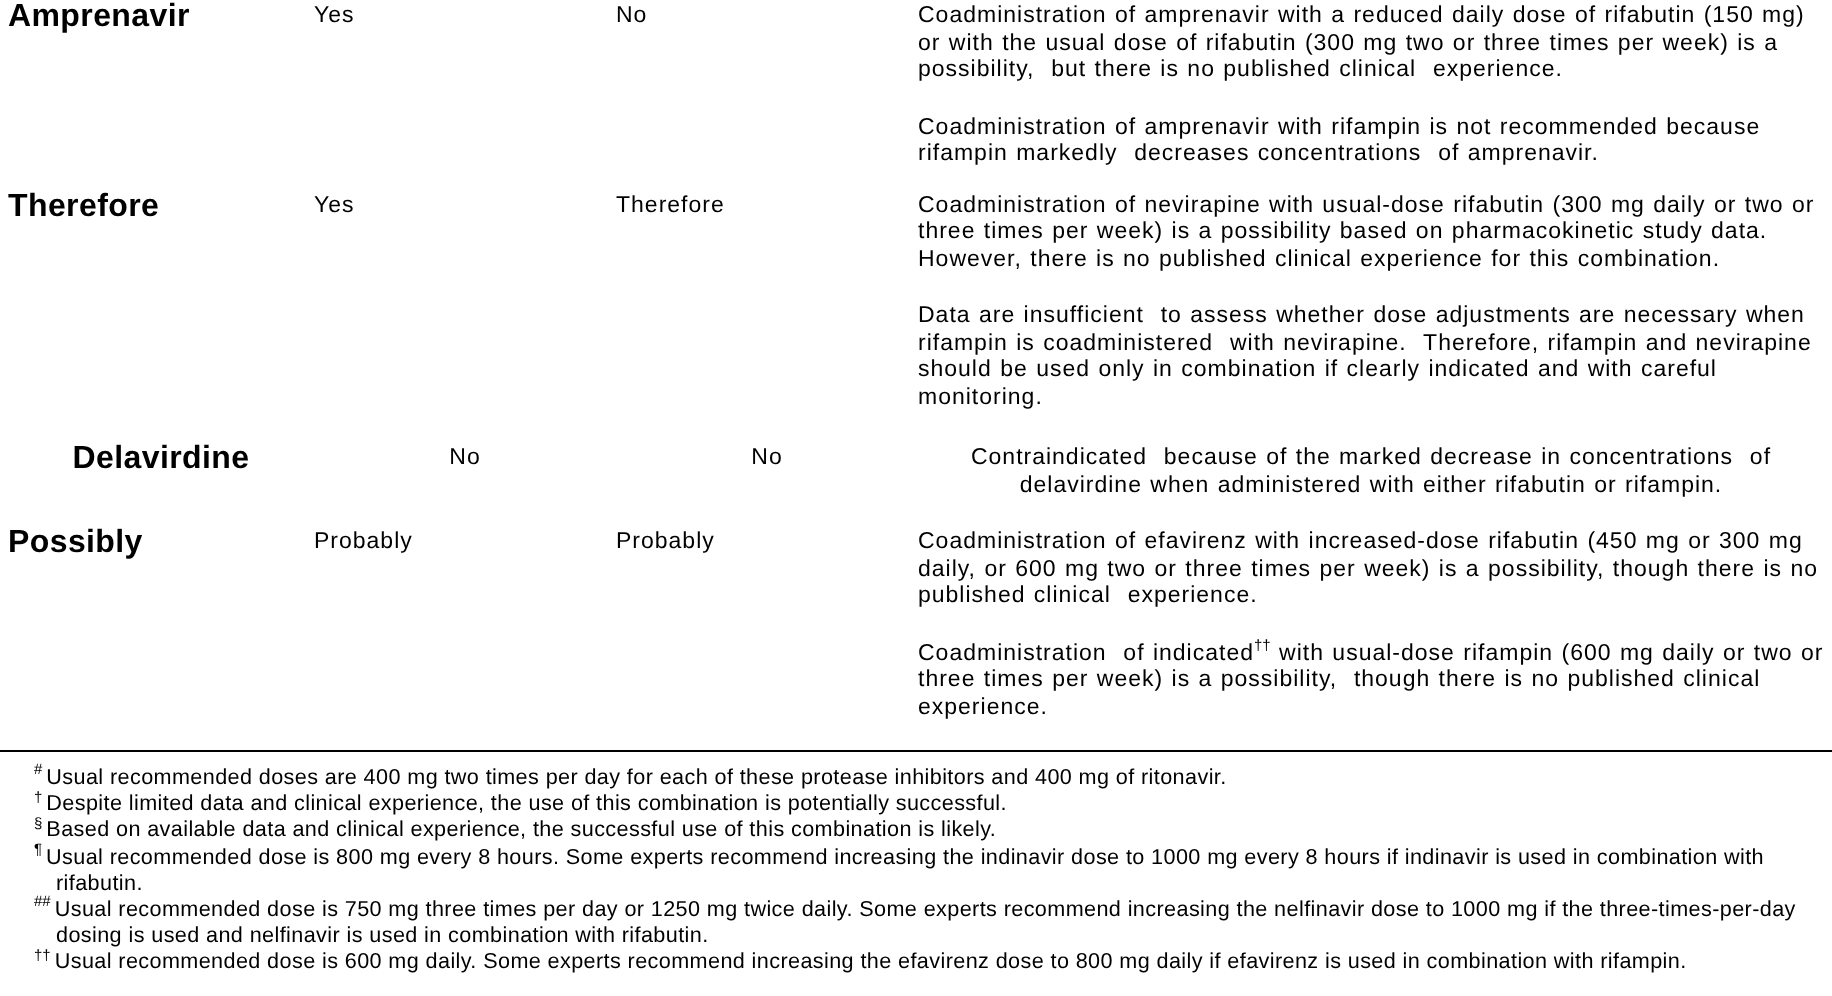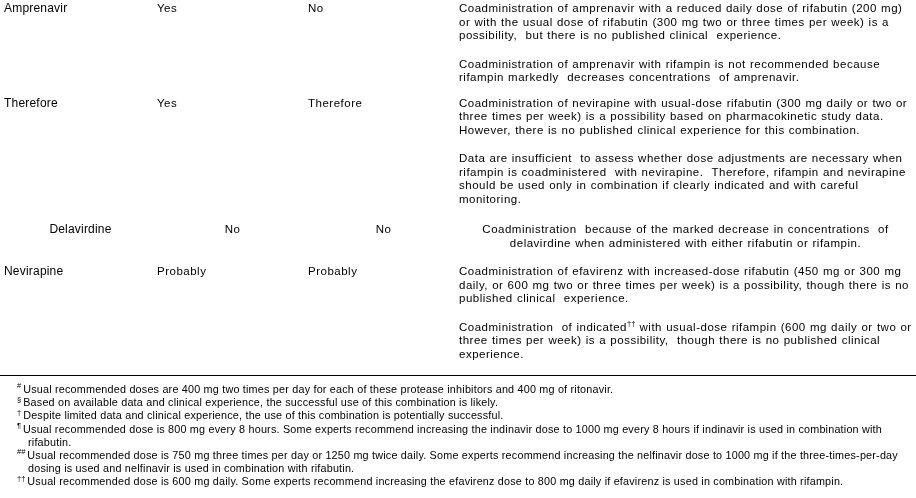--- a/index.html
+++ b/index.html
@@ -18,21 +18,21 @@
     grid-template-columns:153px 151px 151px 453px;
     align-items:start;
   }
   .row.r1{margin-bottom:12px;}
   .row.r2{margin-bottom:17px;}
   .row.r3{margin-bottom:15px;text-align:center;}
   .cell{
     font-size:11.5px;line-height:13.5px;
     letter-spacing:0.5px;word-spacing:0.5px;
   }
-  .drug{font-weight:normal;font-size:12px;letter-spacing:0.2px;}
+  .drug{font-weight:bold;font-size:16px;letter-spacing:0.2px;}
   .comments p{margin:0 0 15px 0;white-space:pre-wrap;}
   .comments p:last-child{margin-bottom:0;}
   .comments sup{font-size:7.5px;letter-spacing:0;vertical-align:super;line-height:0;}
   .bottom{position:absolute;left:0;top:375px;width:916px;}
   .rule{border:none;border-top:1.5px solid #000;margin:0;width:916px;}
   .footnotes{padding:7px 4px 0 17px;}
   .footnote{
     font-size:10.8px;line-height:13.2px;
     letter-spacing:0.2px;
     padding-left:11px;text-indent:-11px;
@@ -45,61 +45,61 @@
 
 <div class="page">
 
   <div class="tbl">
 
     <div class="row r1">
       <div class="cell drug">Amprenavir</div>
       <div class="cell">Yes</div>
       <div class="cell">No</div>
       <div class="cell comments">
-        <p>Coadministration of amprenavir with a reduced daily dose of rifabutin (200 mg) or with the usual dose of rifabutin (300 mg two or three times per week) is a possibility,  but there is no published clinical  experience.</p>
+        <p>Coadministration of amprenavir with a reduced daily dose of rifabutin (150 mg) or with the usual dose of rifabutin (300 mg two or three times per week) is a possibility,  but there is no published clinical  experience.</p>
         <p>Coadministration of amprenavir with rifampin is not recommended because rifampin markedly  decreases concentrations  of amprenavir.</p>
       </div>
     </div>
 
     <div class="row r2">
       <div class="cell drug">Therefore</div>
       <div class="cell">Yes</div>
       <div class="cell">Therefore</div>
       <div class="cell comments">
         <p>Coadministration of nevirapine with usual-dose rifabutin (300 mg daily or two or three times per week) is a possibility based on pharmacokinetic study data.  However, there is no published clinical experience for this combination.</p>
         <p>Data are insufficient  to assess whether dose adjustments are necessary when rifampin is coadministered  with nevirapine.  Therefore, rifampin and nevirapine should be used only in combination if clearly indicated and with careful monitoring.</p>
       </div>
     </div>
 
     <div class="row r3">
       <div class="cell drug">Delavirdine</div>
       <div class="cell">No</div>
       <div class="cell">No</div>
       <div class="cell comments">
-        <p>Coadministration  because of the marked decrease in concentrations  of delavirdine when administered with either rifabutin or rifampin.</p>
+        <p>Contraindicated  because of the marked decrease in concentrations  of delavirdine when administered with either rifabutin or rifampin.</p>
       </div>
     </div>
 
     <div class="row r4">
-      <div class="cell drug">Nevirapine</div>
+      <div class="cell drug">Possibly</div>
       <div class="cell">Probably</div>
       <div class="cell">Probably</div>
       <div class="cell comments">
         <p>Coadministration of efavirenz with increased-dose rifabutin (450 mg or 300 mg daily, or 600 mg two or three times per week) is a possibility, though there is no published clinical  experience.</p>
         <p><span>Coadministration  of indicated</span><sup>††</sup><span> with usual-dose rifampin (600 mg daily or two or three times per week) is a possibility,  though there is no published clinical experience.</span></p>
       </div>
     </div>
 
   </div>
 
   <div class="bottom">
     <hr class="rule">
     <div class="footnotes">
       <div class="footnote"><sup>#</sup><span>Usual recommended doses are 400 mg two times per day for each of these protease inhibitors and 400 mg of ritonavir.</span></div>
+      <div class="footnote"><sup>†</sup><span>Despite limited data and clinical experience, the use of this combination is potentially successful.</span></div>
       <div class="footnote"><sup>§</sup><span>Based on available data and clinical experience, the successful use of this combination is likely.</span></div>
-      <div class="footnote"><sup>†</sup><span>Despite limited data and clinical experience, the use of this combination is potentially successful.</span></div>
       <div class="footnote"><sup>¶</sup><span>Usual recommended dose is 800 mg every 8 hours. Some experts recommend increasing the indinavir dose to 1000 mg every 8 hours if indinavir is used in combination with rifabutin.</span></div>
       <div class="footnote"><sup>##</sup><span>Usual recommended dose is 750 mg three times per day or 1250 mg twice daily. Some experts recommend increasing the nelfinavir dose to 1000 mg if the three-times-per-day dosing is used and nelfinavir is used in combination with rifabutin.</span></div>
       <div class="footnote"><sup>††</sup><span>Usual recommended dose is 600 mg daily. Some experts recommend increasing the efavirenz dose to 800 mg daily if efavirenz is used in combination with rifampin.</span></div>
     </div>
   </div>
 
 </div>
 
 </body></html>

